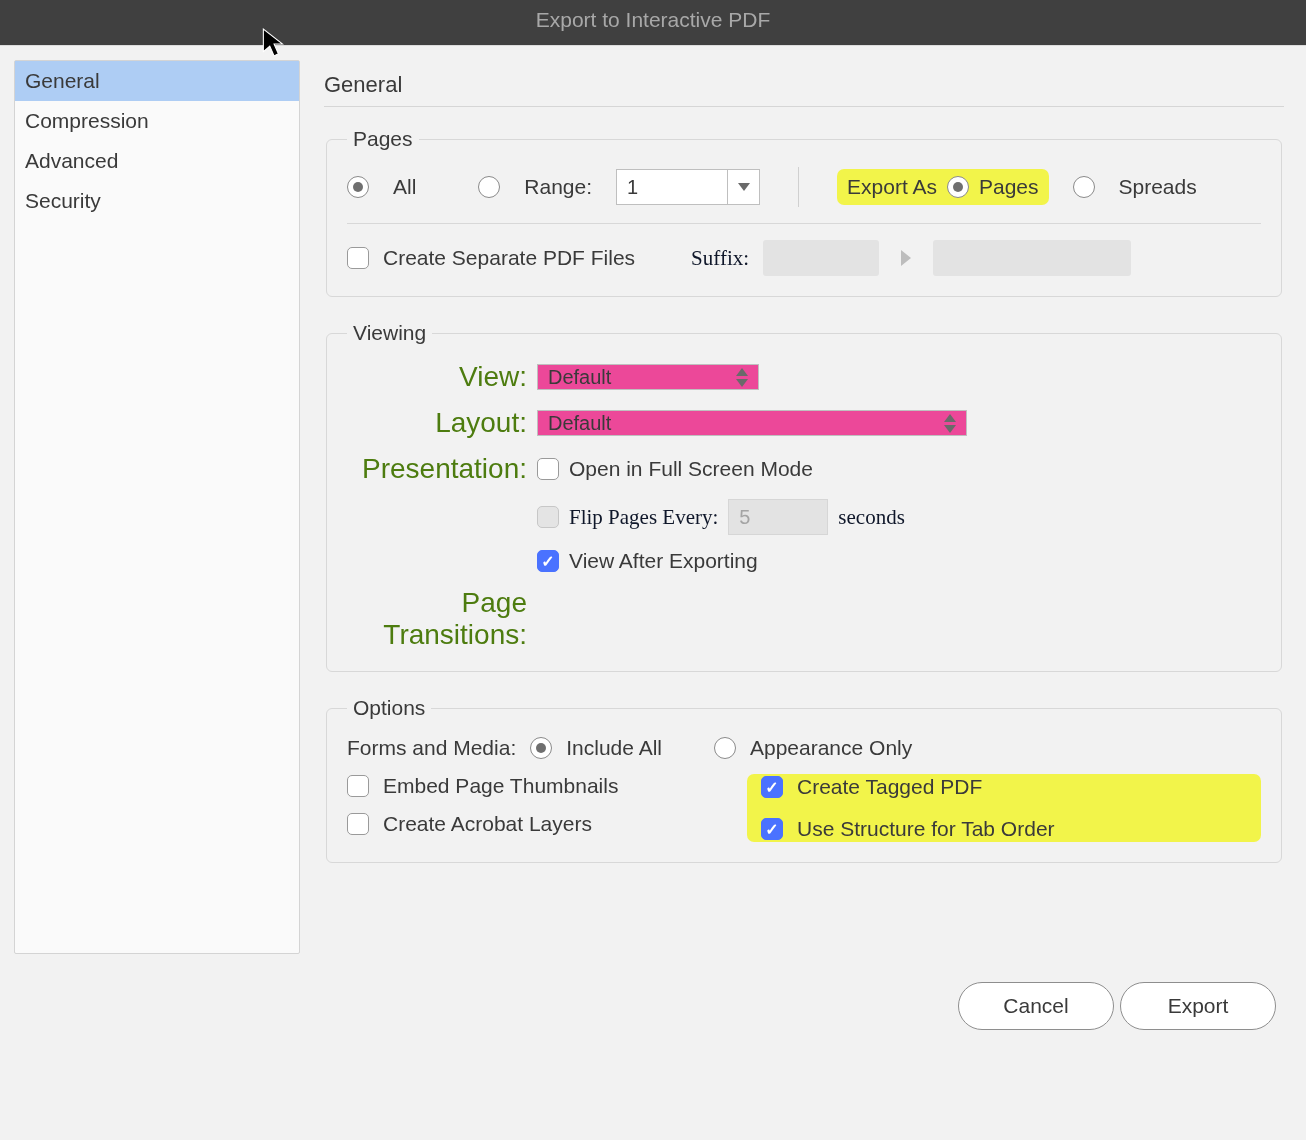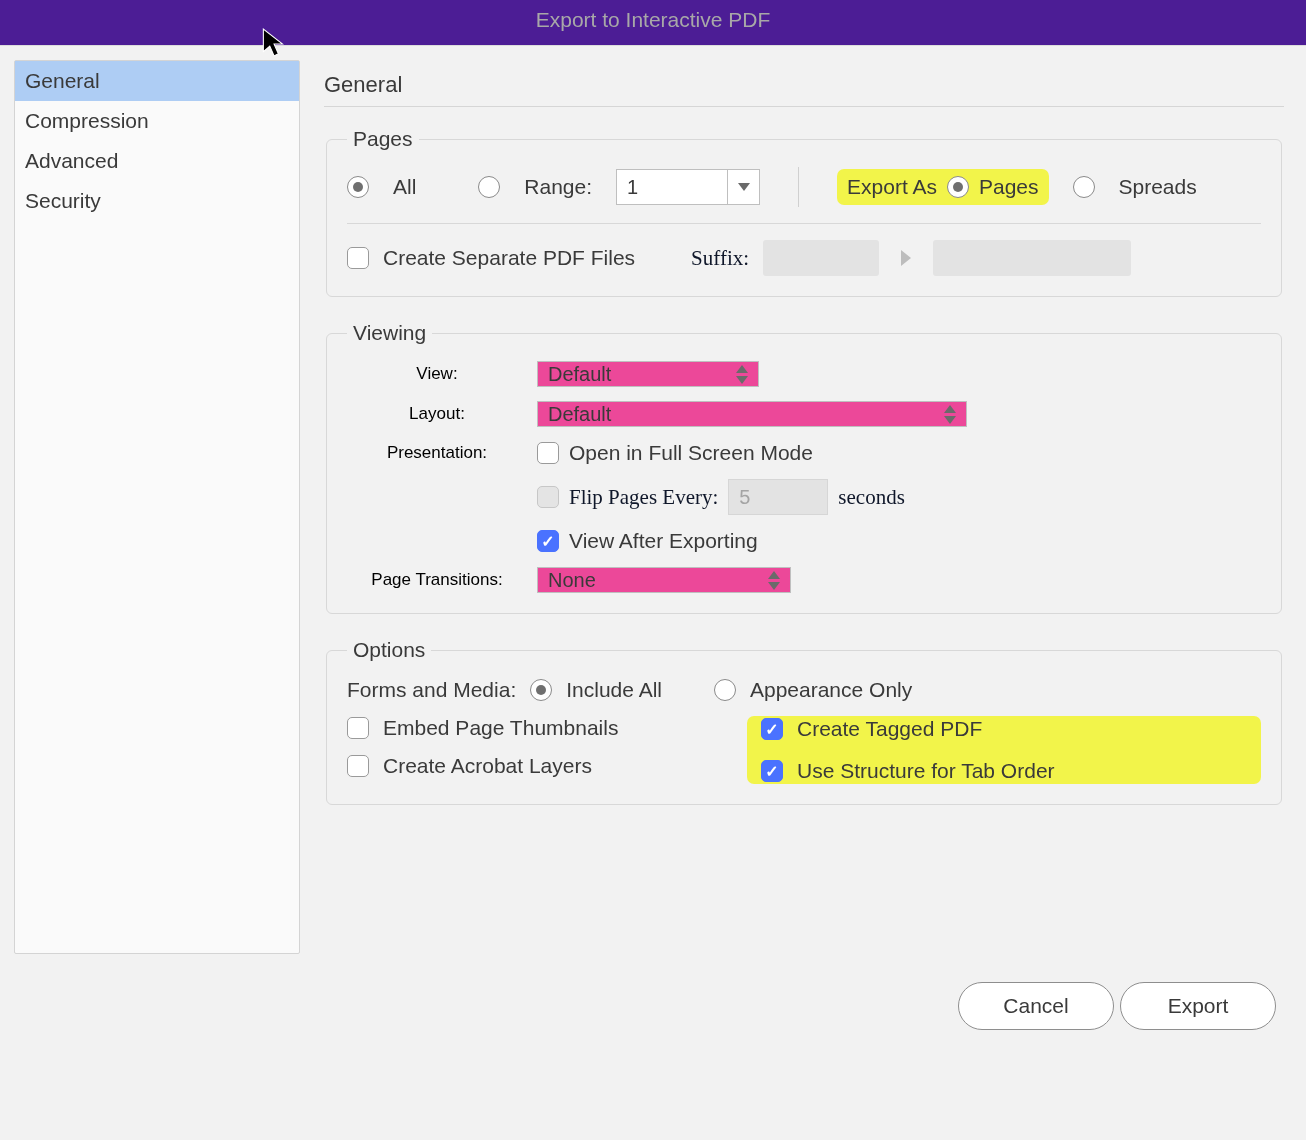--- a/index.html
+++ b/index.html
@@ -13,21 +13,21 @@
     height: 1140px;
     overflow: hidden;
   }
   .titlebar {
     height: 46px;
     text-align: center;
     line-height: 40px;
     color: #a8a8a8;
     font-size: 21px;
     border-bottom: 1px solid #dcdcdc;
-    background: #4c1d95;
+    background: #404040;
   }
   .content {
     display: flex;
     padding: 14px 22px 0 14px;
   }
   .sidebar {
     width: 286px;
     background: #fafafa;
     border: 1px solid #d4d4d4;
     border-radius: 2px;
@@ -175,24 +175,24 @@
   }
   .highlight {
     background: #f2f44a;
     padding: 6px 10px;
     display: inline-flex;
     align-items: center;
     gap: 10px;
     border-radius: 7px;
   }
   .form-label-right {
-    text-align: center;
+    text-align: right;
     width: 180px;
-    font-size: 17px;
-    color: #000000;
+    font-size: 28px;
+    color: #4d7c0f;
   }
   .suffix-box {
     width: 116px; height: 36px;
     background: #e3e3e3;
     border-radius: 3px;
   }
   .suffix-box.wide { width: 198px; }
   .tri-right {
     width: 0; height: 0;
     border-top: 8px solid transparent;
@@ -334,27 +334,20 @@
       </div>
 
       <div class="row">
         <span class="form-label-right"></span>
         <span class="checkbox checked"></span>
         <span class="label">View After Exporting</span>
       </div>
 
       <div class="row">
         <span class="form-label-right">Page Transitions:</span>
-        <span class="select" style="width:254px">
-          <span>None</span>
-          <span class="chev-pair">
-              <span class="chev chev-up"></span>
-              <span class="chev"></span>
-            </span>
-        </span>
       </div>
     </fieldset>
 
     <fieldset class="group">
       <legend>Options</legend>
 
       <div class="row" style="gap:14px;">
         <span class="label">Forms and Media:</span>
         <span class="radio selected"></span>
         <span class="label">Include All</span>

